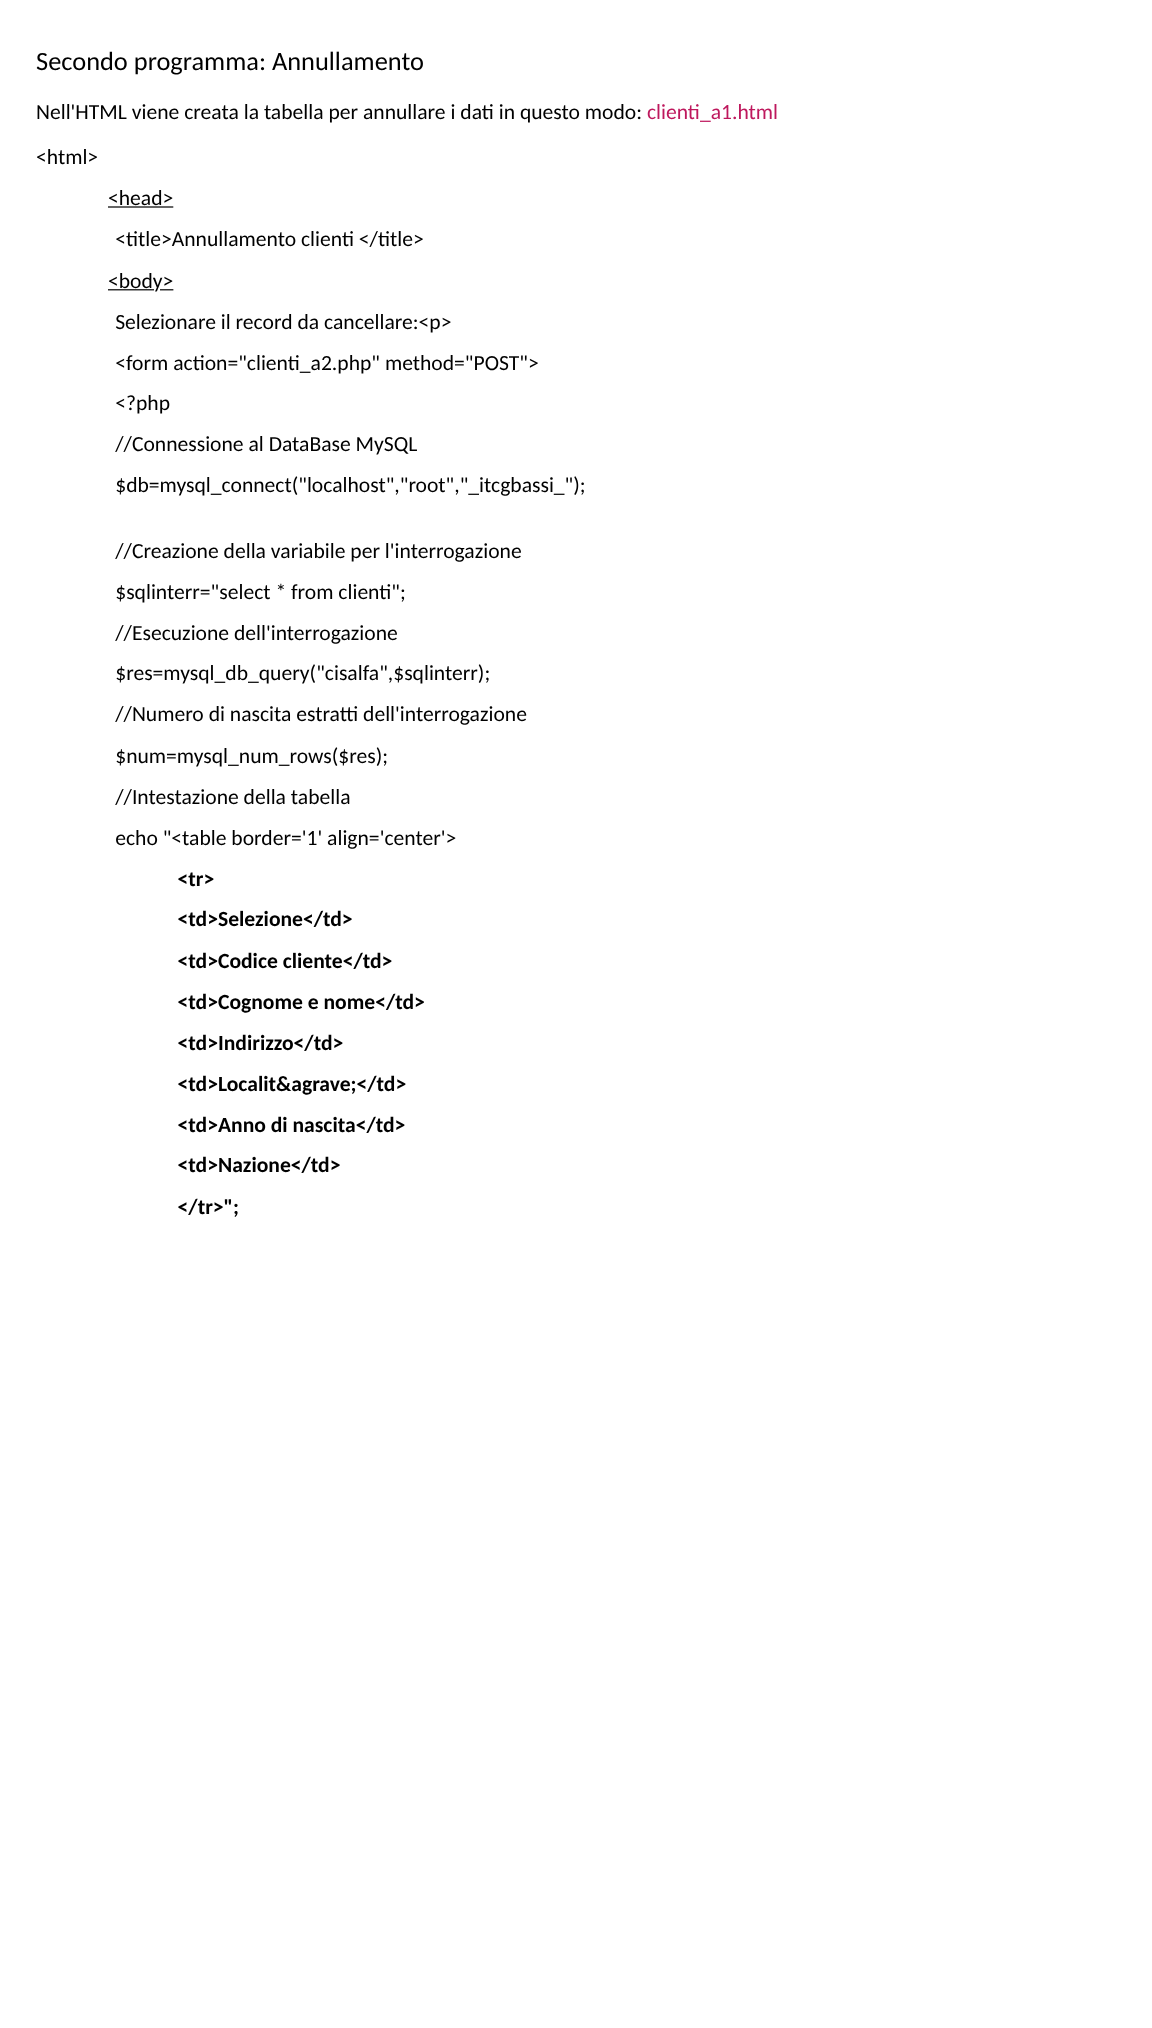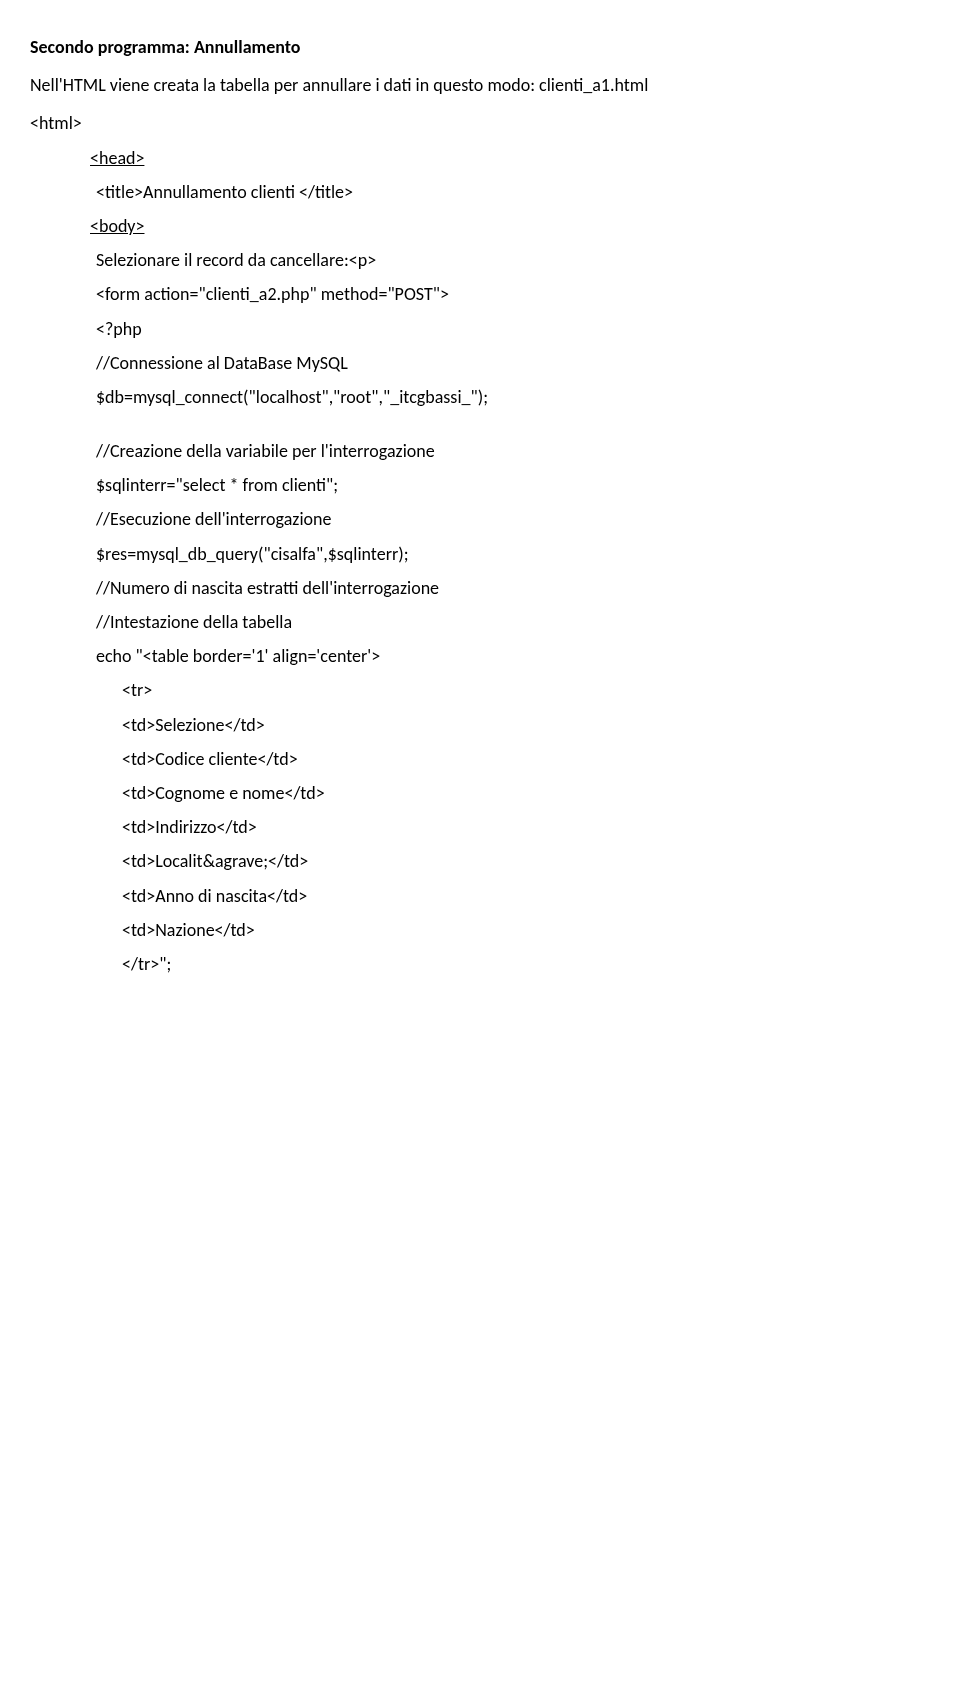--- a/index.html
+++ b/index.html
@@ -5,39 +5,39 @@
   body {
     margin: 0;
     padding: 30px 30px 30px 30px;
     font-family: Calibri, "Segoe UI", Arial, sans-serif;
     font-size: 18px;
     color: #000;
     background: #fff;
     line-height: 1.9;
   }
   .heading {
-    font-size: 18px;
+    font-size: 22px;
     margin-bottom: 4px;
-    font-weight: bold;
   }
   .paragraph {
     margin-bottom: 4px;
   }
   .red {
-    color: #000000;
+    color: #be185d;
   }
   .indent1 {
     margin-left: 60px;
     text-decoration: underline;
   }
   .indent2 {
     margin-left: 66px;
   }
   .indent3 {
-    margin-left: 92px;
+    margin-left: 118px;
+    font-weight: bold;
   }
   .blank {
     height: 20px;
   }
 </style>
 </head>
 <body>
 
 <div class="heading">Secondo programma: Annullamento</div>
 
@@ -54,20 +54,21 @@
     <div class="indent2">&lt;form action="clienti_a2.php" method="POST"&gt;</div>
     <div class="indent2">&lt;?php</div>
     <div class="indent2">//Connessione al DataBase MySQL</div>
     <div class="indent2">$db=mysql_connect("localhost","root","_itcgbassi_");</div>
     <div class="blank"></div>
     <div class="indent2">//Creazione della variabile per l'interrogazione</div>
     <div class="indent2">$sqlinterr="select * from clienti";</div>
     <div class="indent2">//Esecuzione dell'interrogazione</div>
     <div class="indent2">$res=mysql_db_query("cisalfa",$sqlinterr);</div>
     <div class="indent2">//Numero di nascita estratti dell'interrogazione</div>
+    <div class="indent2">$num=mysql_num_rows($res);</div>
     <div class="indent2">//Intestazione della tabella</div>
     <div class="indent2">echo "&lt;table border='1' align='center'&gt;</div>
     <div class="indent3">&lt;tr&gt;</div>
     <div class="indent3">&lt;td&gt;Selezione&lt;/td&gt;</div>
     <div class="indent3">&lt;td&gt;Codice cliente&lt;/td&gt;</div>
     <div class="indent3">&lt;td&gt;Cognome e nome&lt;/td&gt;</div>
     <div class="indent3">&lt;td&gt;Indirizzo&lt;/td&gt;</div>
     <div class="indent3">&lt;td&gt;Localit&amp;agrave;&lt;/td&gt;</div>
     <div class="indent3">&lt;td&gt;Anno di nascita&lt;/td&gt;</div>
     <div class="indent3">&lt;td&gt;Nazione&lt;/td&gt;</div>

